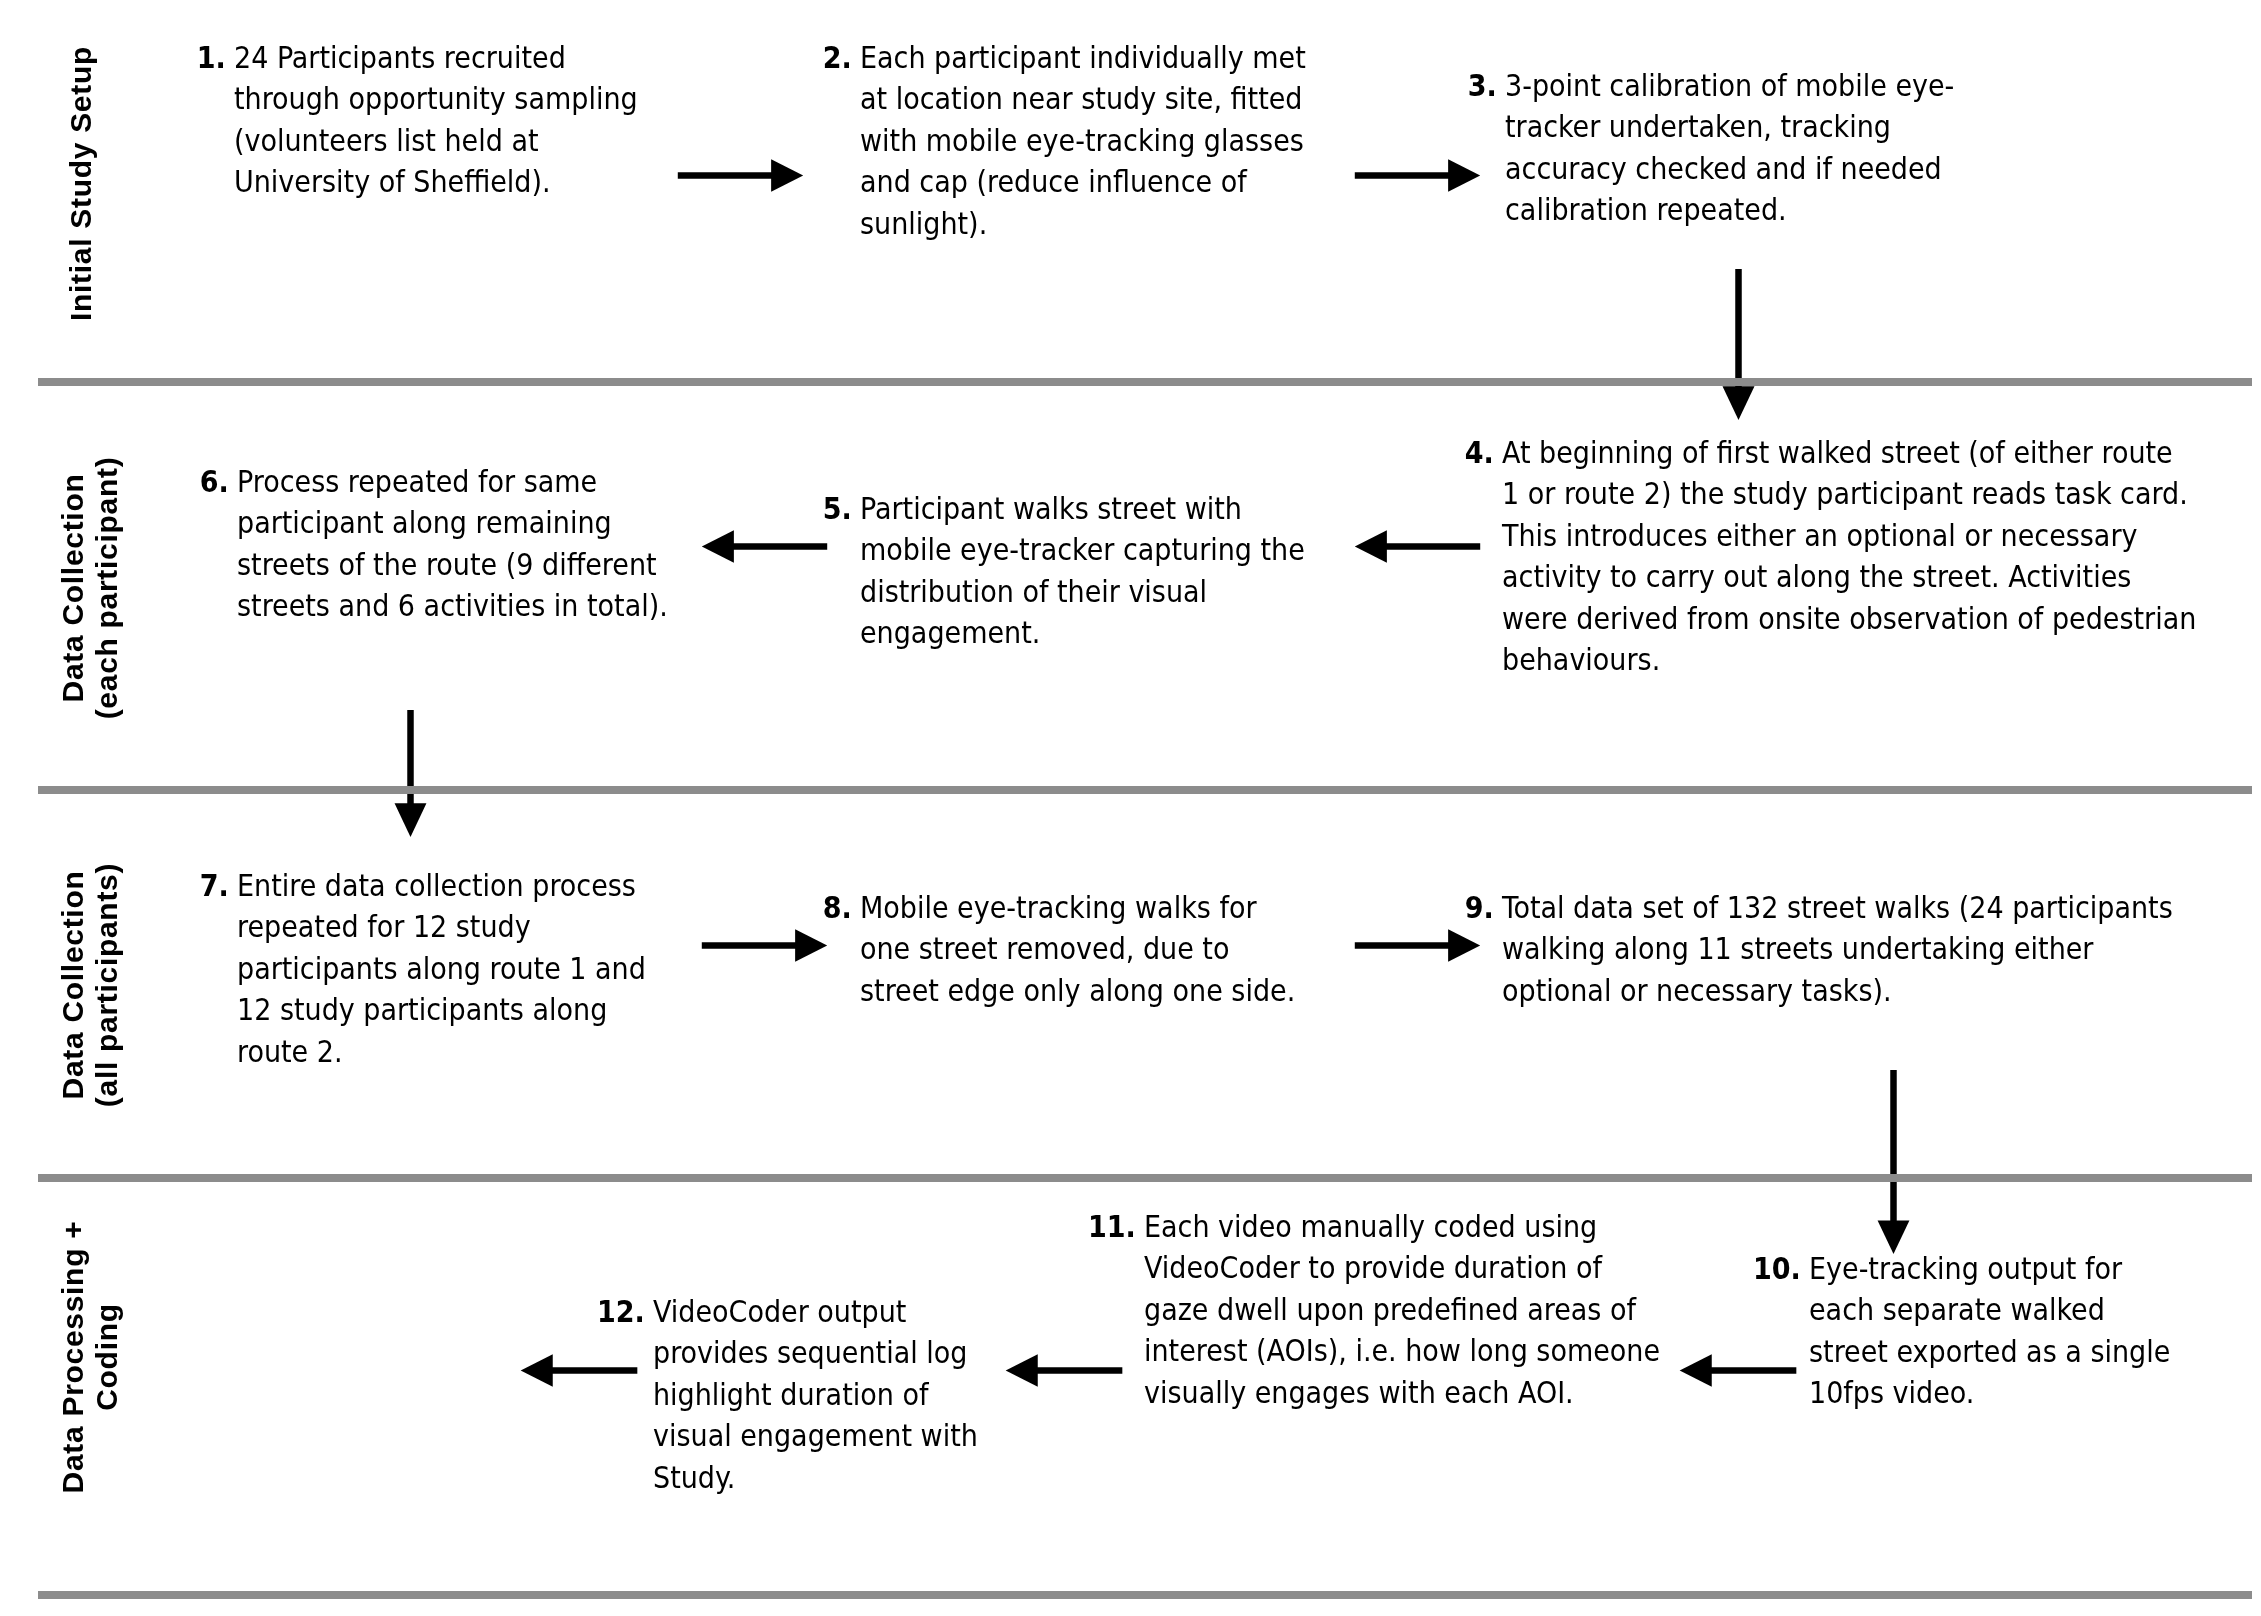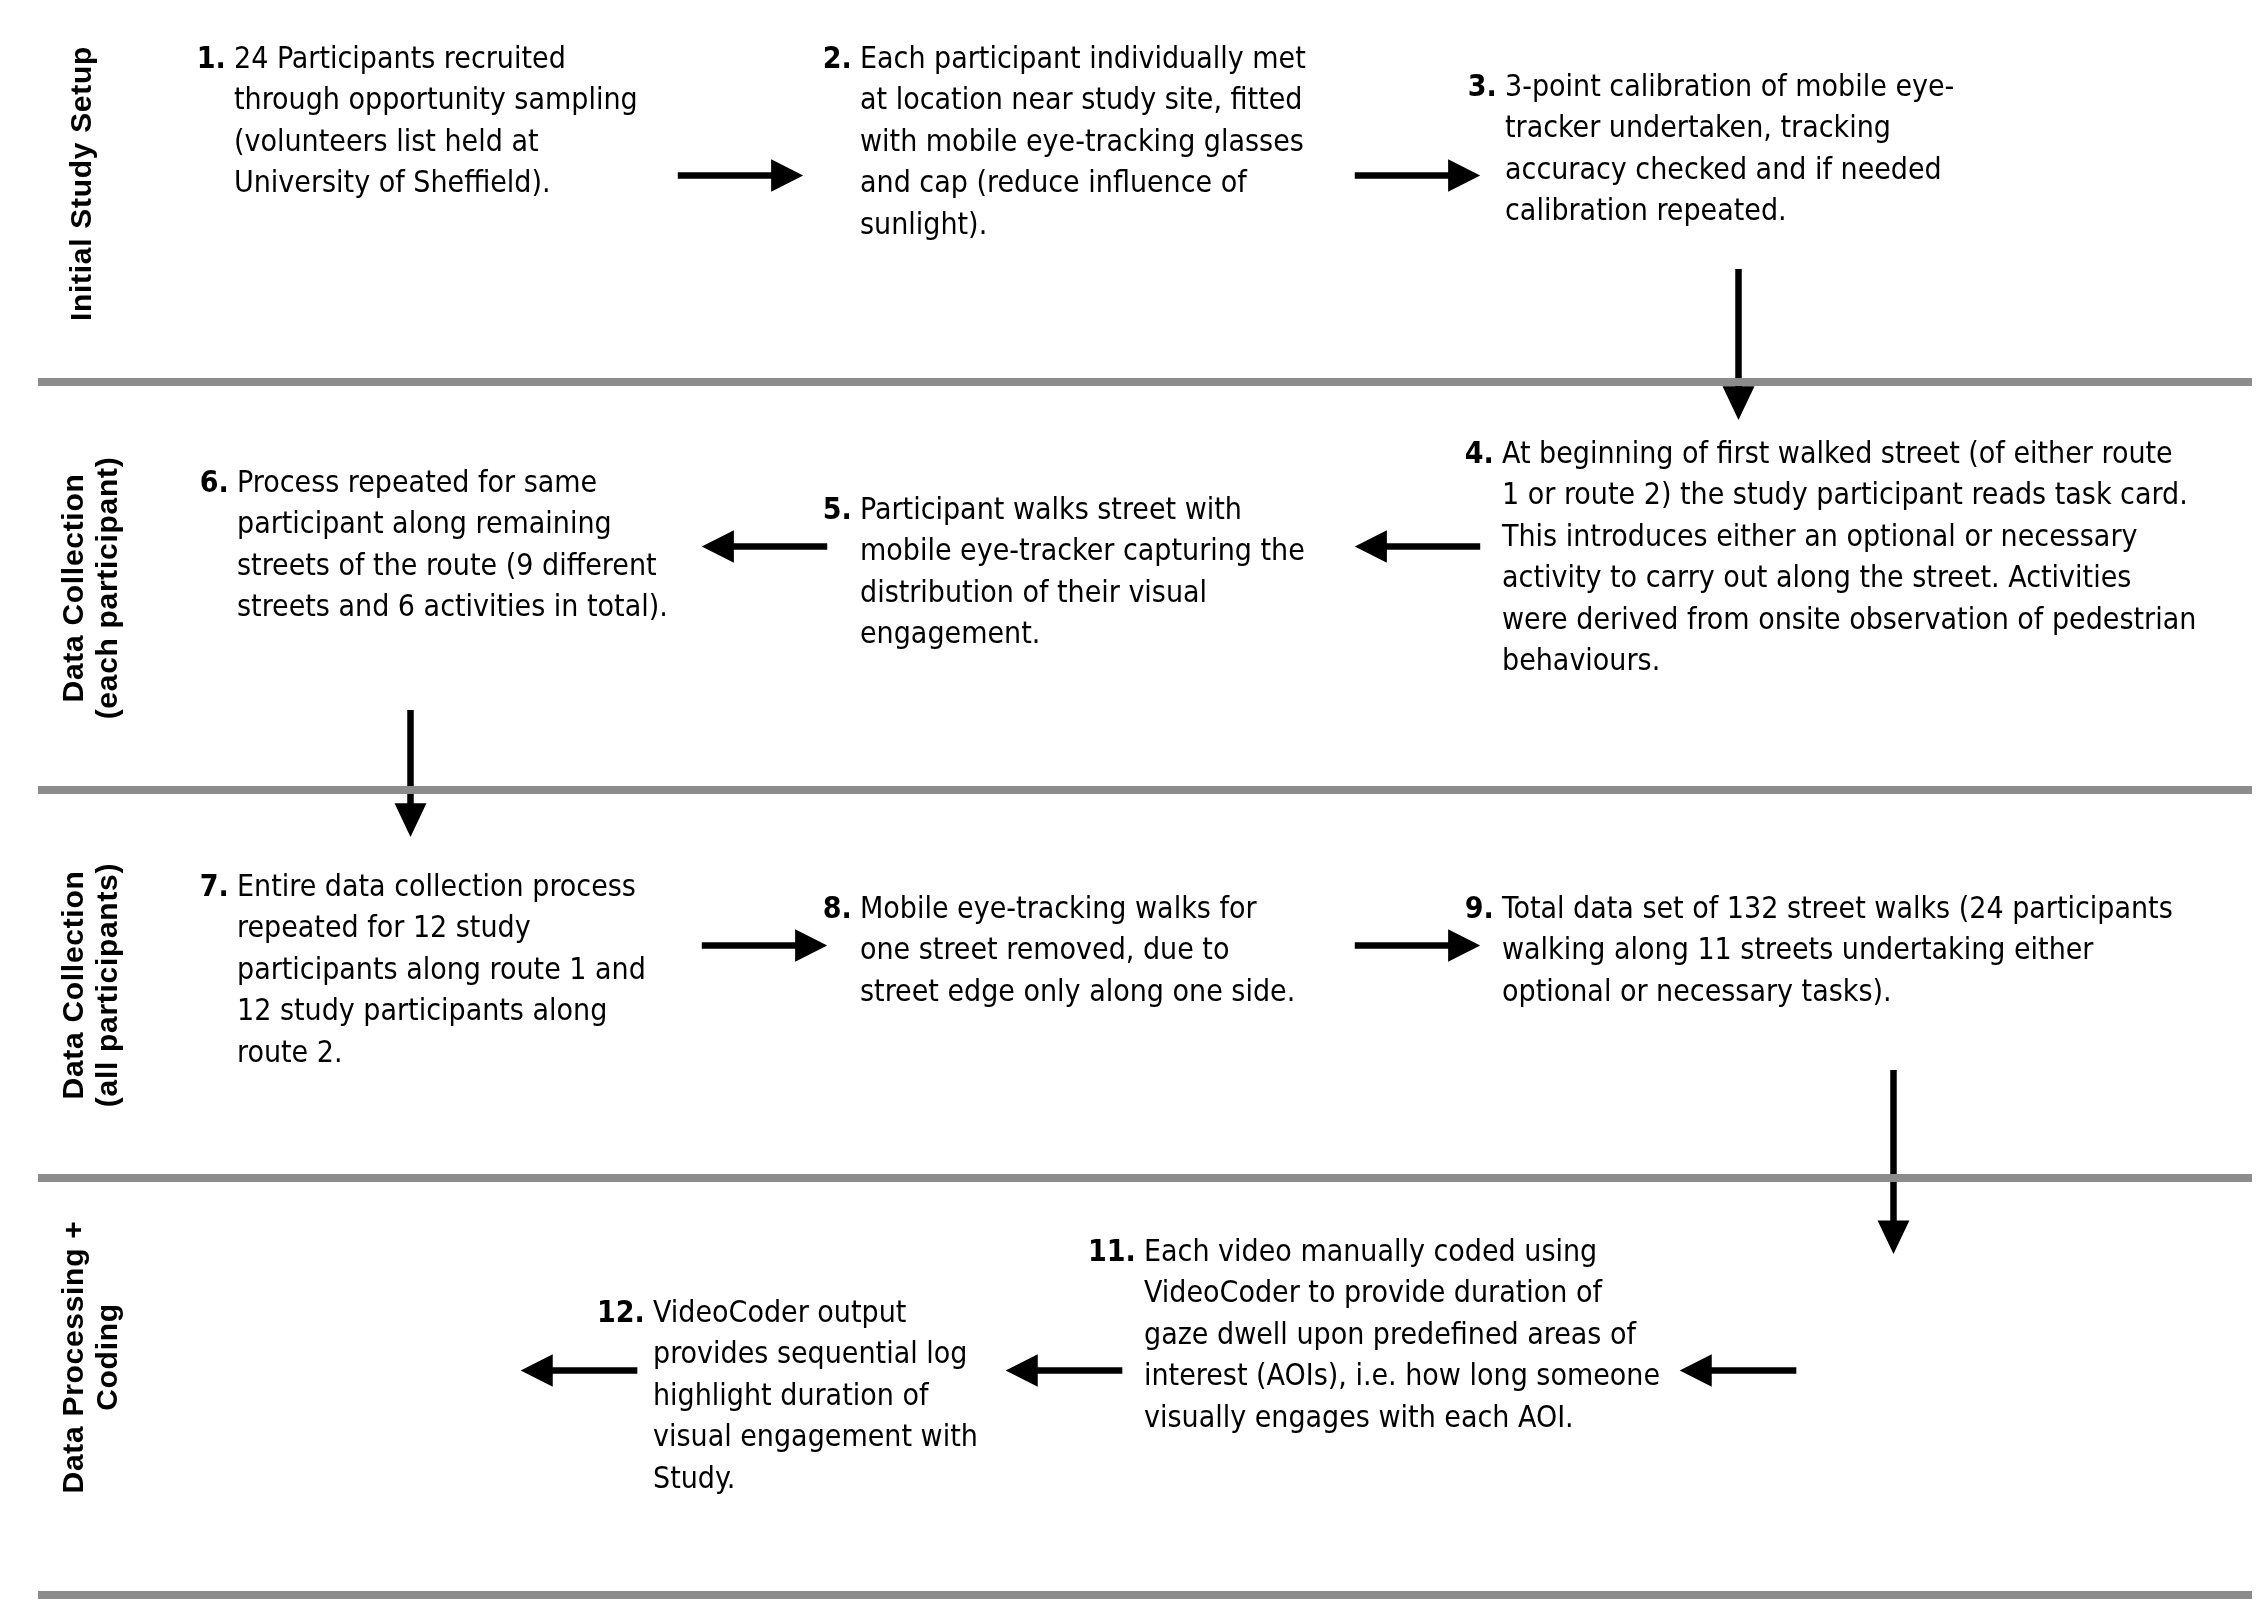--- a/index.html
+++ b/index.html
@@ -199,25 +199,29 @@
   <div class="divider" style="top:1174px;"></div>
 
   <div class="row-label two-line" style="left:56px; top:1573px; width:432px;">Data Processing +<br>Coding</div>
 
 
   <div class="step" style="left:653px; top:1248px; width:331px;margin-top:43px;">
     <span class="num">12.</span>
     <span class="body">VideoCoder output provides sequential log highlight duration of visual engagement with Study.</span>
   </div>
 
-  <div class="step" style="left:1144px; top:1206px; width:526px;margin-top:24px;">
+  <div class="step" style="left:1144px; top:1206px; width:526px;">
     <span class="num">11.</span>
     <span class="body">Each video manually coded using VideoCoder to provide duration of gaze dwell upon predefined areas of interest (AOIs), i.e. how long someone visually engages with each AOI.</span>
   </div>
 
+  <div class="step" style="left:1809px; top:1248px; width:378px;">
+    <span class="num">10.</span>
+    <span class="body">Eye-tracking output for each separate walked street exported as a single 10fps video.</span>
+  </div>
 
   <div class="arrow-h" style="left:1679px; top:1353px;">
     <svg width="118" height="35" viewBox="0 0 200 60">
       <line x1="43" y1="30" x2="200" y2="30" stroke="#000" stroke-width="11"></line>
       <polygon points="0,30 55,58 55,2" fill="#000"></polygon>
     </svg>
   </div>
 
   <div class="arrow-h" style="left:1005px; top:1353px;">
     <svg width="118" height="35" viewBox="0 0 200 60">

